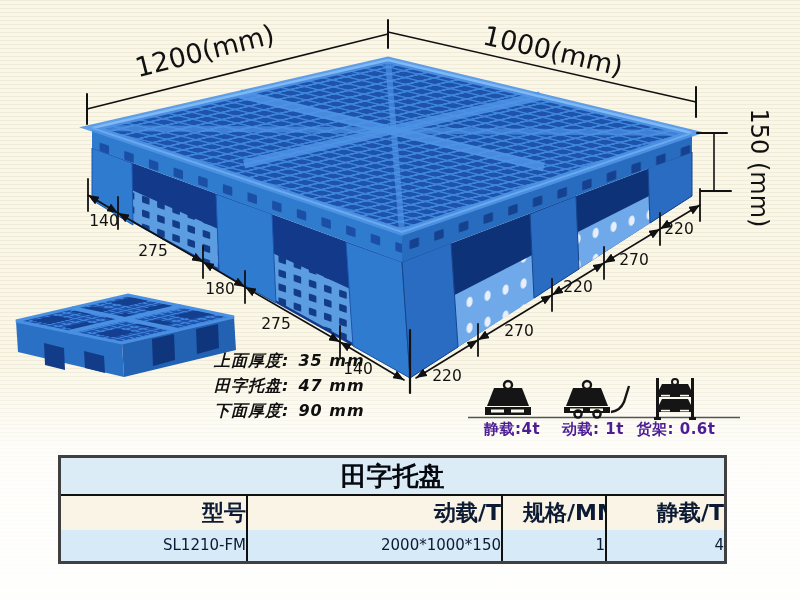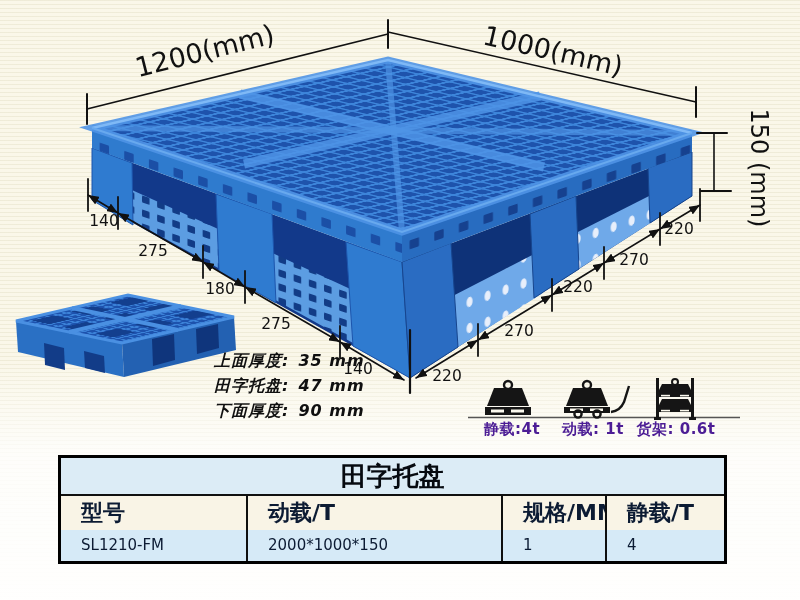--- a/index.html
+++ b/index.html
@@ -23,29 +23,29 @@
   .spec-val{margin-left:9px;}
   .cap-label{
     position:absolute;top:420px;transform:translateX(-50%);
     font-size:15px;font-weight:700;color:#4c1d95;white-space:nowrap;letter-spacing:.5px;
   }
   .cap-label.c1{left:512px;}
   .cap-label.c2{left:593px;}
   .cap-label.c3{left:676px;text-align:center;}
   .spec-table{
     position:absolute;left:58px;top:455px;width:663px;
-    border:3px solid #000000;background:#0f172a;color:#0c1b33;
+    border:3px solid #404040;background:#0f172a;color:#0c1b33;
   }
   .t-title{
     height:36px;line-height:36px;text-align:center;background:#dcecf6;
     font-size:26px;font-weight:bold;color:#060a10;border-bottom:2px solid #101010;
   }
   .t-row{display:grid;grid-template-columns:185px 255px 104px 119px;}
   .t-row > div{
-    text-align:left;border-left:2px solid #101010;overflow:hidden;white-space:nowrap;padding-left:20px;
+    text-align:right;border-left:2px solid #101010;overflow:hidden;white-space:nowrap;padding-left:20px;
   }
   .t-row > div:first-child{border-left:none;}
   .t-head > div{height:34px;line-height:34px;background:#f9f4e6;font-size:22px;font-weight:bold;}
   .t-data > div{height:31px;line-height:31px;background:#d6eaf7;font-size:15px;}
 </style>
 </head>
 <body>
 
 <div class="bg"></div>
 

